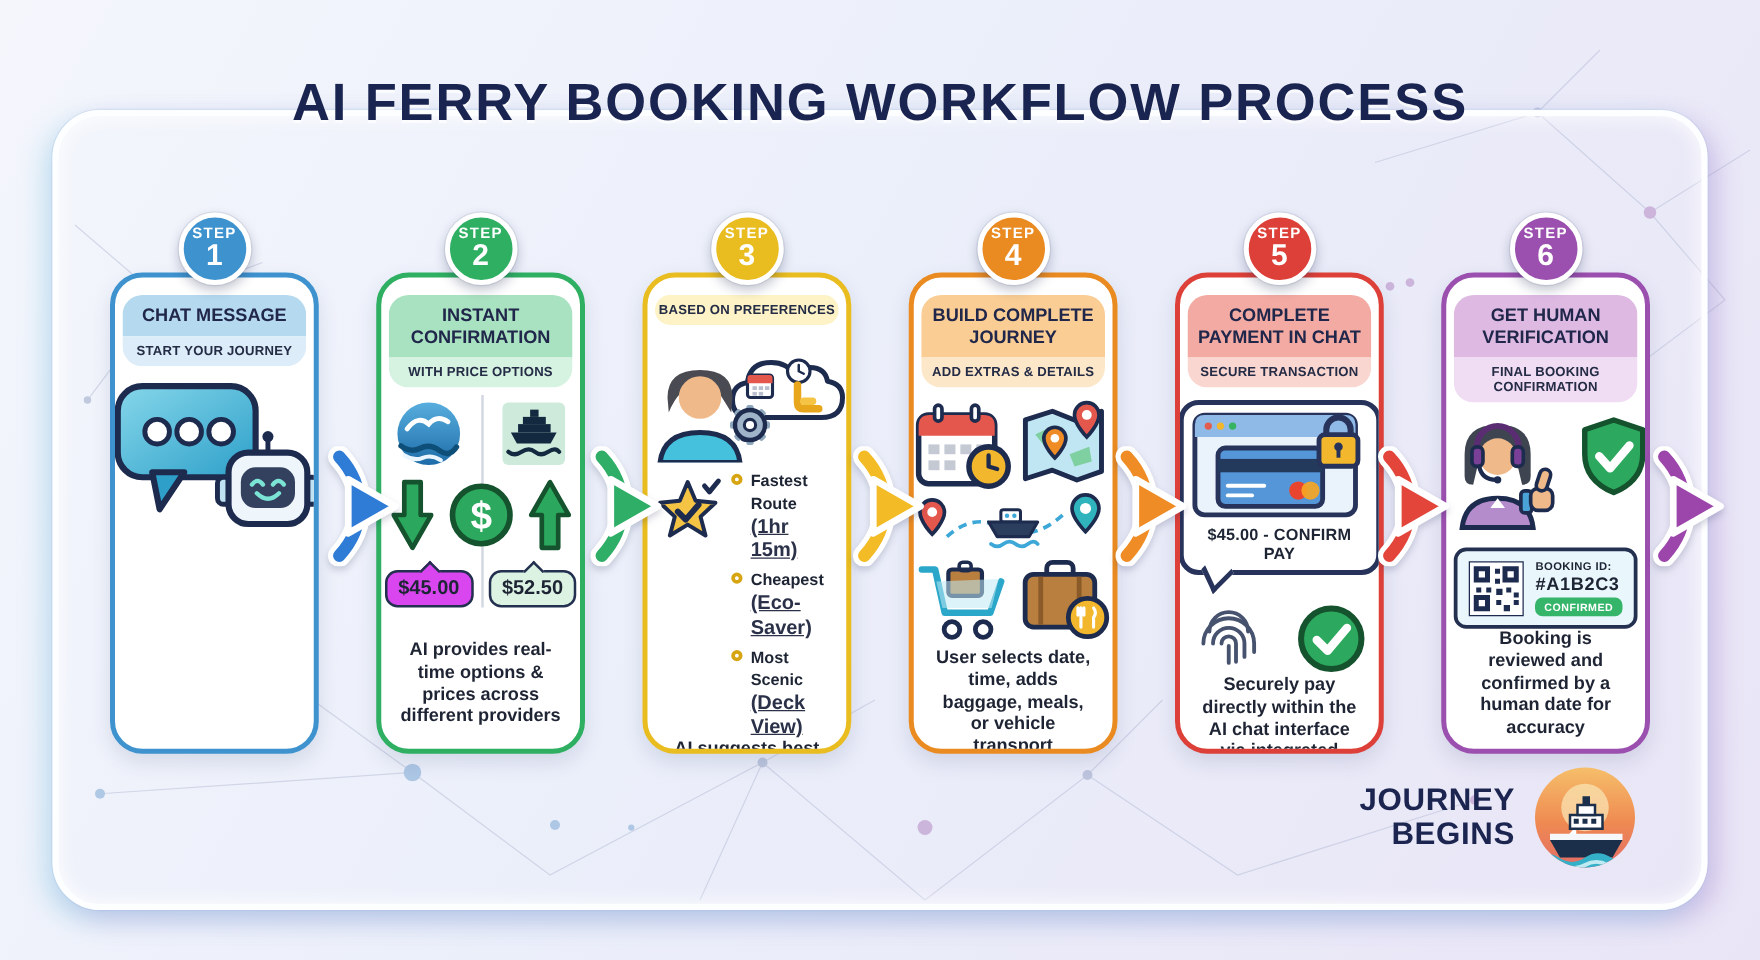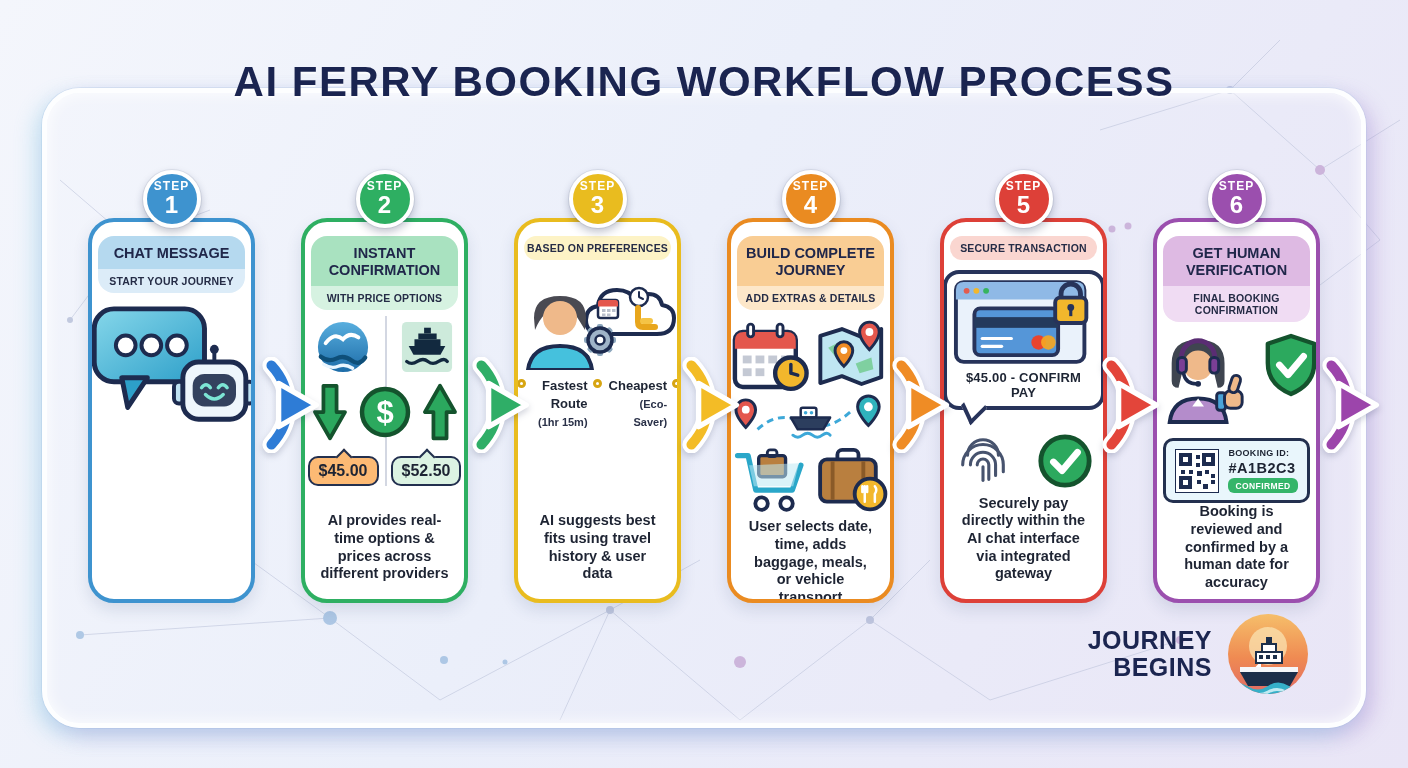--- a/index.html
+++ b/index.html
@@ -59,30 +59,30 @@
   .a-left-0 { left:248px; } .a-left-1 { left:458px; } .a-left-2 { left:668px; }
   .a-left-3 { left:878px; } .a-left-4 { left:1088px; } .a-left-5 { left:1308px; }
 
   
   .cmp-row { display:flex; align-items:center; justify-content:center; gap:30px; z-index:1; }
   .cmp-row2 { display:flex; align-items:center; justify-content:center; gap:10px; margin-top:8px; z-index:1; }
   .chips { display:flex; gap:12px; margin-top:14px; z-index:1; }
   .chip { position:relative; border:2.5px solid #23304f; border-radius:10px; padding:4px 9px; font-size:16px; font-weight:800; color:#1d2433; }
   .chip::before { content:""; position:absolute; top:-7px; left:50%; width:10px; height:10px; margin-left:-5px;
                   background:inherit; border-left:2.5px solid #23304f; border-top:2.5px solid #23304f; transform:rotate(45deg); }
-  .chip.blue { background:#fdba74;text-align:right; } .chip.green { background:#dcf3e3; }
+  .chip.blue { background:#d946ef;text-align:right; } .chip.green { background:#dcf3e3; }
   .v-div { position:absolute; left:50%; top:6px; height:170px; width:2px; background:#d3d7e2; z-index:0; }
 
   
   .reco-row { display:flex; align-items:flex-start; gap:8px; margin-top:6px; }
-  .reco-list { display:flex; flex-direction:row; gap:5px;text-align:right; }
+  .reco-list { display:flex; flex-direction:column; gap:5px; }
   .reco-item { display:flex; gap:7px; }
   .reco-dot { flex:none; width:9px; height:9px; border:3px solid #d7a512; border-radius:50%; background:#fff; margin-top:3px; }
   .reco-label { font-size:13px; font-weight:800; color:#1d2433; line-height:1.1; }
-  .reco-detail { font-size:11px; font-weight:700; color:#2a3148; line-height:1.2; }
+  .reco-detail { font-size:16px; font-weight:700; color:#2a3148; line-height:1.2;text-decoration:underline; }
 
   
   .pay-bubble { position:relative; background:#fff; border:4px solid #27335a; border-radius:16px; padding:5px 6px 6px; width:162px; }
   .pay-bubble::after { content:""; position:absolute; left:16px; bottom:-12px; width:18px; height:18px; background:#fff;
                        border-right:4px solid #27335a; border-bottom:4px solid #27335a; transform:rotate(65deg) skew(20deg,0deg); }
   .pay-label { text-align:center; font-size:13px; font-weight:800; color:#1d2433; padding-top:5px; letter-spacing:.2px; }
   .verify-row { display:flex; align-items:center; gap:24px; margin-top:22px; }
 
   
   .agent-row { display:flex; align-items:flex-start; gap:10px; }
@@ -405,20 +405,21 @@
     </div>
   </div>
 
   <div class="step" style="--accent: #dd4038; --header-bg: #f3aaa2; --sub-bg: #fad6d0; --arrow: #e3453a;">
     <div class="badge">
       <span class="w">STEP</span>
       <span class="n">5</span>
     </div>
     <div class="card">
       <div class="card-header">
+        <div class="hd-title">COMPLETE PAYMENT IN CHAT</div>
         <div class="hd-sub">SECURE TRANSACTION</div>
       </div>
       <div class="body">
         <div class="pay-bubble">
           <svg width="146" height="86" viewBox="0 0 150 88">
             <rect x="3" y="3" width="132" height="82" rx="8" fill="#eaf2fb" stroke="#27335a" stroke-width="4"></rect>
             <path d="M3 11 q0 -8 8 -8 h116 q8 0 8 8 v10 h-132 z" fill="#8fb9e6"></path>
             <circle cx="14" cy="12" r="3" fill="#e25c4f"></circle>
               <circle cx="24" cy="12" r="3" fill="#f2b72c"></circle>
               <circle cx="34" cy="12" r="3" fill="#37b45f"></circle>

